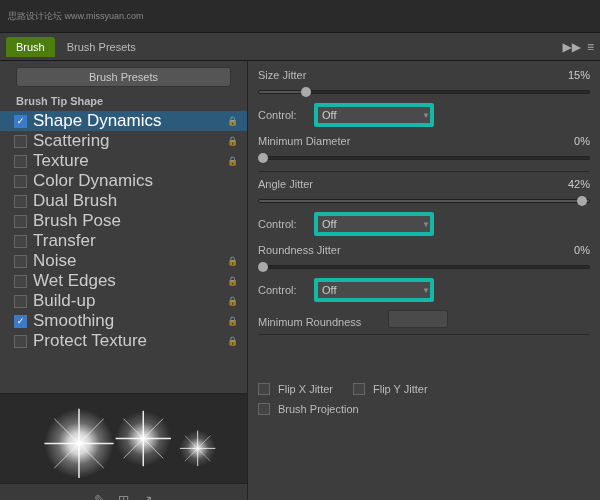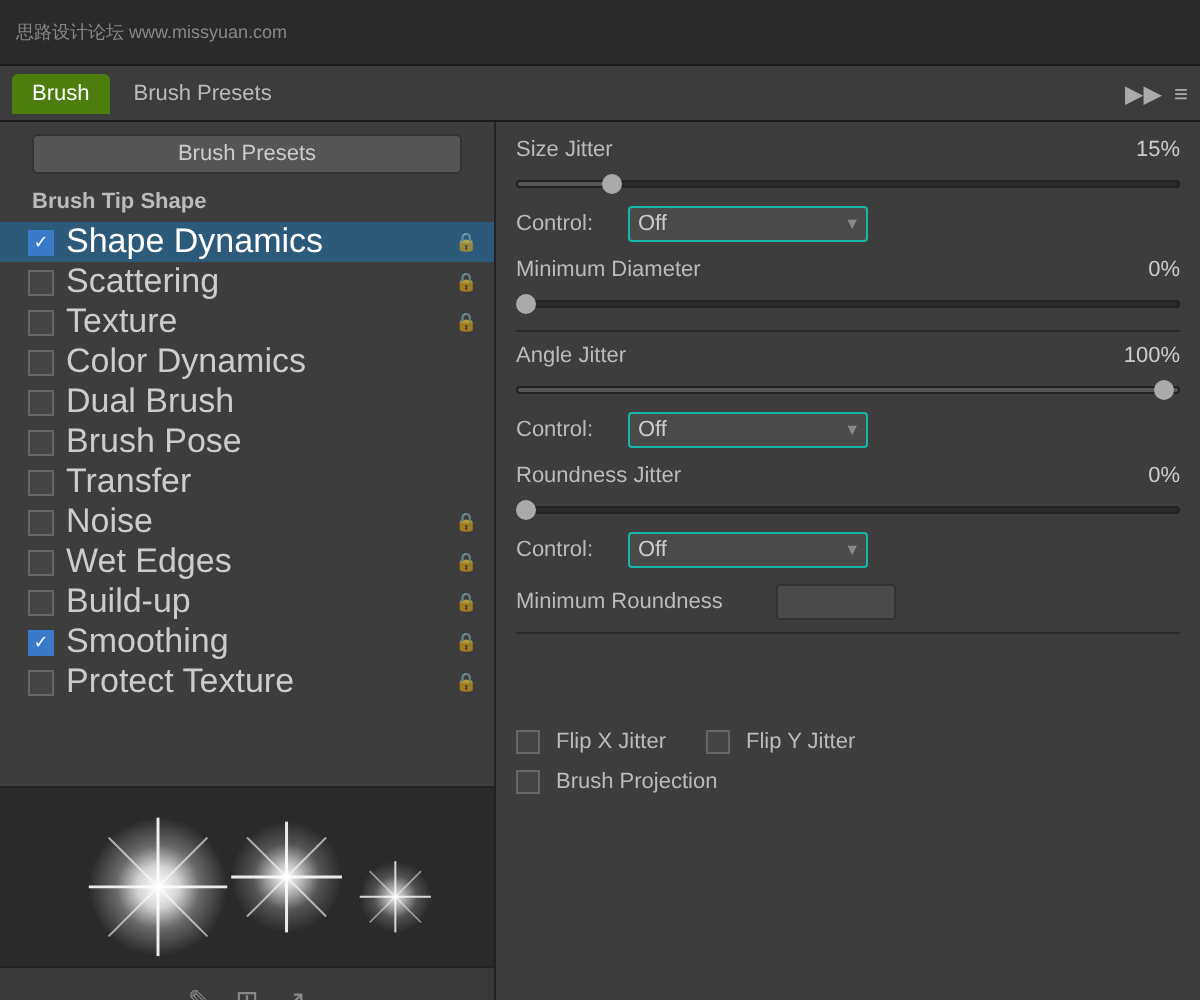--- a/index.html
+++ b/index.html
@@ -178,21 +178,21 @@
     
     .right-panel {
       flex: 1;
       background: #3d3d3d;
       padding: 8px 10px;
       overflow-y: auto;
     }
 
     .param-row {
       display: flex;
-      align-items: center;
+      align-items: flex-end;
       margin-bottom: 4px;
     }
     .param-label {
       width: 130px;
       font-size: 11px;
       color: #bbb;
       flex-shrink: 0;
     }
     .param-value {
       font-size: 11px;
@@ -239,21 +239,21 @@
       margin-bottom: 8px;
       gap: 6px;
     }
     .control-label {
       font-size: 11px;
       color: #bbb;
       width: 50px;
     }
     .control-select {
       background: #4a4a4a;
-      border: 1px solid #14b8a6;
+      border: 4px solid #14b8a6;
       color: #ccc;
       font-size: 11px;
       padding: 2px 4px;
       border-radius: 2px;
       width: 120px;
       cursor: pointer;
       appearance: none;
       -webkit-appearance: none;
       padding-right: 16px;
       position: relative;
@@ -462,21 +462,21 @@
 </div>
 <div class="slider-container">
   <div class="slider-track">
           <div class="slider-fill" style="width:0%"></div>
         </div>
   <div class="slider-thumb" style="left:0%"></div>
 </div>
 <div class="divider"></div>
       <div class="param-row">
   <span class="param-label">Angle Jitter</span>
-  <span class="param-value">100%</span>
+  <span class="param-value">42%</span>
 </div>
 <div class="slider-container">
   <div class="slider-track">
           <div class="slider-fill" style="width:100%"></div>
         </div>
   <div class="slider-thumb" style="left:96%"></div>
 </div>
       <div class="control-row">
   <span class="control-label">Control:</span>
   <div class="select-wrapper">

